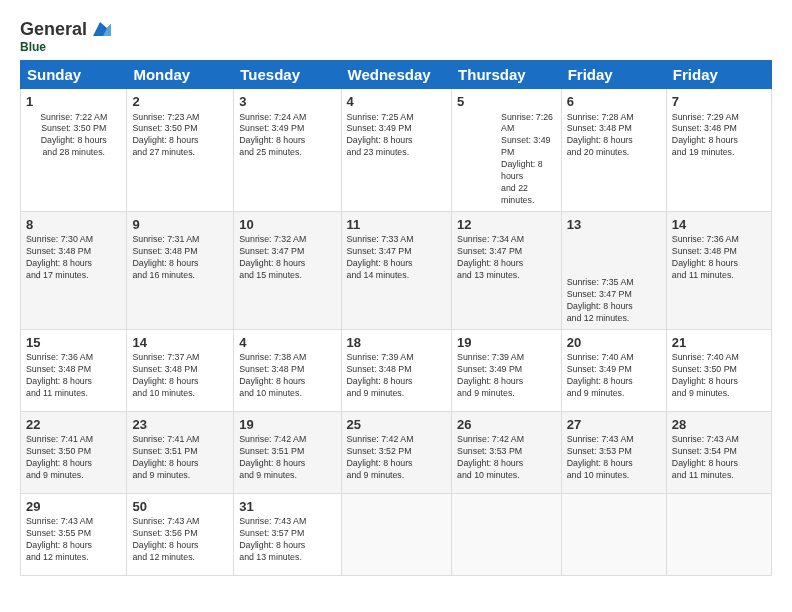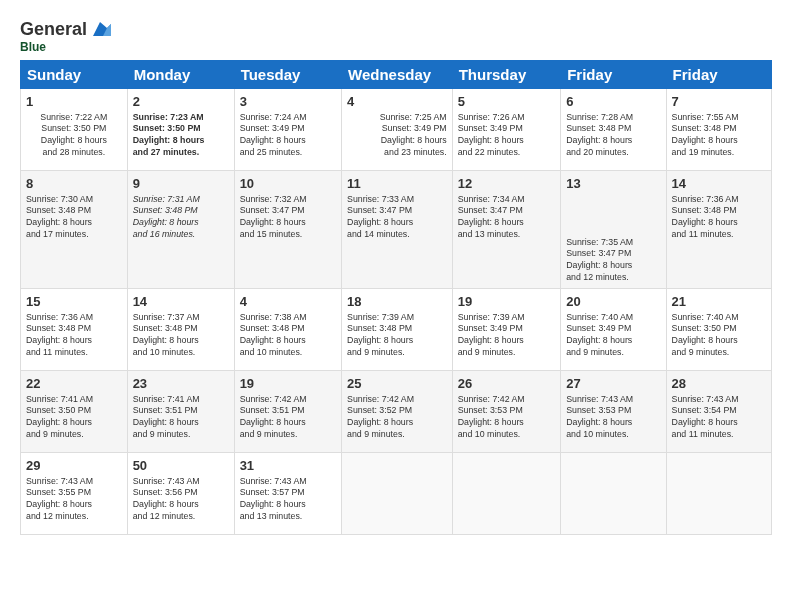--- a/index.html
+++ b/index.html
@@ -134,72 +134,72 @@
     <tr>
           <td>
             <span class="day-num">1</span>
             <div class="day-info" style="white-space: pre-line; text-align: center;">Sunrise: 7:22 AM
 Sunset: 3:50 PM
 Daylight: 8 hours
 and 28 minutes.</div>
           </td>
           <td>
             <span class="day-num">2</span>
-            <div class="day-info" style="white-space: pre-line; font-weight: bold;">Sunrise: 7:23 AM
+            <div class="day-info" style="white-space: pre-line;">Sunrise: 7:23 AM
 Sunset: 3:50 PM
 Daylight: 8 hours
 and 27 minutes.</div>
           </td>
           <td>
             <span class="day-num">3</span>
             <div class="day-info" style="white-space: pre-line;">Sunrise: 7:24 AM
 Sunset: 3:49 PM
 Daylight: 8 hours
 and 25 minutes.</div>
           </td>
           <td>
             <span class="day-num">4</span>
-            <div class="day-info" style="white-space: pre-line; text-align: right;">Sunrise: 7:25 AM
+            <div class="day-info" style="white-space: pre-line;">Sunrise: 7:25 AM
 Sunset: 3:49 PM
 Daylight: 8 hours
 and 23 minutes.</div>
           </td>
           <td>
             <span class="day-num">5</span>
-            <div class="day-info" style="white-space: pre-line;">Sunrise: 7:26 AM
+            <div class="day-info" style="white-space: pre-line; margin-left: 44px;">Sunrise: 7:26 AM
 Sunset: 3:49 PM
 Daylight: 8 hours
 and 22 minutes.</div>
           </td>
           <td>
             <span class="day-num">6</span>
             <div class="day-info" style="white-space: pre-line;">Sunrise: 7:28 AM
 Sunset: 3:48 PM
 Daylight: 8 hours
 and 20 minutes.</div>
           </td>
           <td>
             <span class="day-num">7</span>
-            <div class="day-info" style="white-space: pre-line;">Sunrise: 7:55 AM
+            <div class="day-info" style="white-space: pre-line;">Sunrise: 7:29 AM
 Sunset: 3:48 PM
 Daylight: 8 hours
 and 19 minutes.</div>
           </td>
         </tr>
         <tr>
           <td>
             <span class="day-num">8</span>
             <div class="day-info" style="white-space: pre-line;">Sunrise: 7:30 AM
 Sunset: 3:48 PM
 Daylight: 8 hours
 and 17 minutes.</div>
           </td>
           <td>
             <span class="day-num">9</span>
-            <div class="day-info" style="white-space: pre-line; font-style: italic;">Sunrise: 7:31 AM
+            <div class="day-info" style="white-space: pre-line;">Sunrise: 7:31 AM
 Sunset: 3:48 PM
 Daylight: 8 hours
 and 16 minutes.</div>
           </td>
           <td>
             <span class="day-num">10</span>
             <div class="day-info" style="white-space: pre-line;">Sunrise: 7:32 AM
 Sunset: 3:47 PM
 Daylight: 8 hours
 and 15 minutes.</div>

